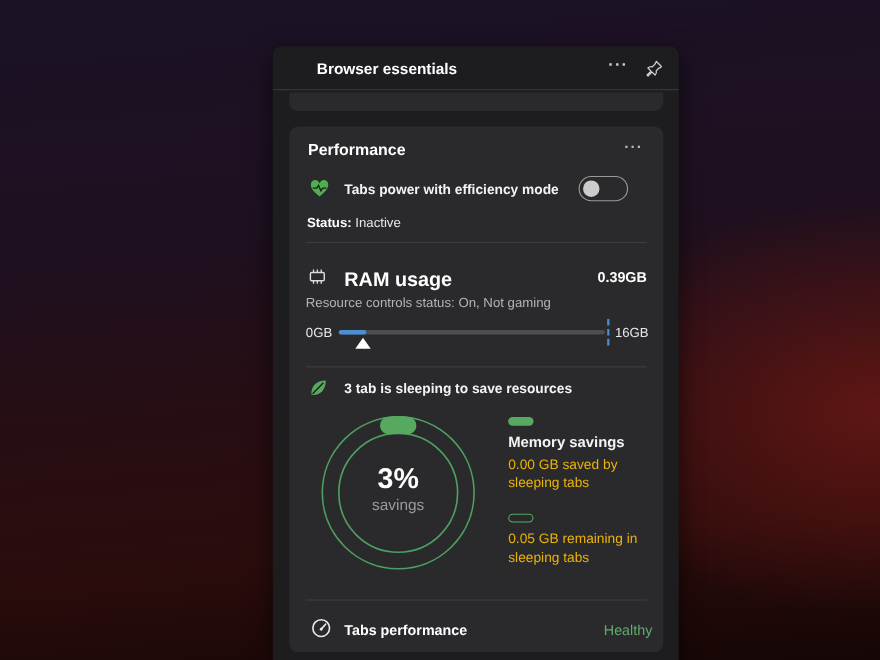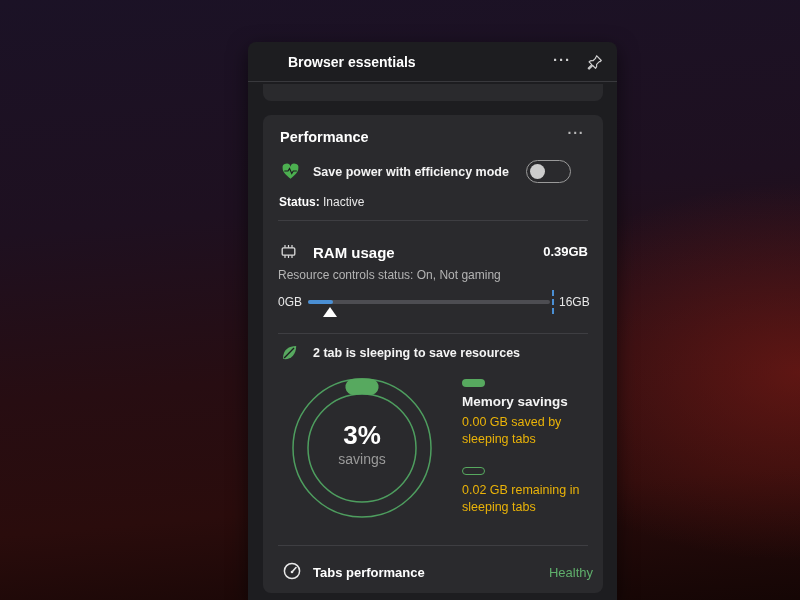--- a/index.html
+++ b/index.html
@@ -36,21 +36,21 @@
   .eff-row-icon { position:absolute; left:17px; top:46px; }
   .eff-label { position:absolute; left:50px; top:50px; font-size:12.5px; font-weight:bold; color:#f4f4f4; }
   .toggle { position:absolute; left:263px; top:45px; width:45px; height:23px;
     border:1px solid #9a9a9a; border-radius:12px; cursor:pointer; }
   .toggle-knob { position:absolute; left:3px; top:3px; width:15px; height:15px; border-radius:50%; background:#cccccc; }
   .status-line { position:absolute; left:16px; top:80px; font-size:12px; color:#e8e8e8; }
   .status-line b { color:#fff; }
   .divider { position:absolute; left:15px; width:310px; height:1px; background:#3e3e42; }
   .div1 { top:105px; } .div2 { top:218px; } .div3 { top:430px; }
   .ram-icon { position:absolute; left:16px; top:127px; }
-  .ram-label { position:absolute; left:50px; top:129px; font-size:15px; font-weight:bold; color:#fff; }
+  .ram-label { position:absolute; left:50px; top:129px; font-size:18px; font-weight:bold; color:#fff; }
   .ram-value { position:absolute; right:15px; top:129px; font-size:13px; font-weight:bold; color:#fff; }
   .ram-status { position:absolute; left:15px; top:153px; font-size:12px; color:#b4b4b4; }
   .slider-min { position:absolute; left:15px; top:180px; font-size:12px; color:#e8e8e8; }
   .slider-max { position:absolute; left:296px; top:180px; font-size:12px; color:#e8e8e8; }
   .slider-track { position:absolute; left:45px; top:185px; width:242px; height:4px; background:#4d4d52; border-radius:2px; }
   .slider-fill { position:absolute; left:0; top:0; width:25px; height:4px; background:#4a8fd4; border-radius:2px; }
   .slider-maxline { position:absolute; left:289px; top:175px; width:0; height:24px; border-left:2px dashed #4a8fd4; }
   .slider-handle { position:absolute; left:60px; top:192px; width:0; height:0; cursor:pointer;
     border-left:7px solid transparent; border-right:7px solid transparent; border-bottom:10px solid #fff; }
   .sleep-icon { position:absolute; left:17px; top:228px; }
@@ -112,21 +112,21 @@
       <div class="card-more">
         <span>···</span>
       </div>
 
       <div class="eff-row-icon">
         <svg width="21" height="20" viewBox="0 0 22 20">
           <path d="M11 18 C5.6 13.8 2.8 10.6 2.8 7.4 A4.1 4.1 0 0 1 11 5.6 A4.1 4.1 0 0 1 19.2 7.4 C19.2 10.6 16.4 13.8 11 18 Z" fill="#4caf50"></path>
           <path d="M4.5 10 H8.4 L10 7.4 L12.3 12.6 L13.9 10 H17.6" fill="none" stroke="#1d1d20" stroke-width="1.3"></path>
         </svg>
       </div>
-      <div class="eff-label">Save power with efficiency mode</div>
+      <div class="eff-label">Tabs power with efficiency mode</div>
       <div class="toggle">
         <div class="toggle-knob"></div>
       </div>
       <div class="status-line">
         <b>Status:</b><span> Inactive</span>
       </div>
 
       <div class="divider div1"></div>
 
       <div class="ram-icon">
@@ -148,21 +148,21 @@
       <div class="slider-max">16GB</div>
 
       <div class="divider div2"></div>
 
       <div class="sleep-icon">
         <svg width="19" height="19" viewBox="0 0 19 19">
           <path d="M3 15.5 C3 6.5 9 3 16.2 3 C16.2 11.2 11.2 16.2 5.2 16.2 C4.3 16.2 3.6 16 3 15.5 Z" fill="#57a95f"></path>
           <path d="M4.2 15 L14 5" stroke="#1d1d20" stroke-width="1.3"></path>
         </svg>
       </div>
-      <div class="sleep-label">2 tab is sleeping to save resources</div>
+      <div class="sleep-label">3 tab is sleeping to save resources</div>
 
       <div class="donut-wrap">
         <svg width="160" height="160" viewBox="0 0 160 160">
           <circle cx="80" cy="80" r="69" fill="none" stroke="#4e9e5f" stroke-width="1.5"></circle>
           <circle cx="80" cy="80" r="54" fill="none" stroke="#4e9e5f" stroke-width="1.5"></circle>
           <path d="M71.4 18.9 A61.5 61.5 0 0 1 88.6 18.9" fill="none" stroke="#57a95f" stroke-width="16" stroke-linecap="round"></path>
         </svg>
         <div class="donut-center">
           <div class="donut-pct">3%</div>
           <div class="donut-cap">savings</div>
@@ -170,21 +170,21 @@
       </div>
 
       <div class="legend legend-mem">
         <div class="pill pill-filled"></div>
         <div class="legend-title">Memory savings</div>
         <div class="legend-desc">0.00 GB saved by sleeping tabs</div>
       </div>
 
       <div class="legend legend-rem">
         <div class="pill pill-outline"></div>
-        <div class="legend-desc">0.02 GB remaining in sleeping tabs</div>
+        <div class="legend-desc">0.05 GB remaining in sleeping tabs</div>
       </div>
 
       <div class="divider div3"></div>
 
       <div class="foot-icon">
         <svg width="20" height="20" viewBox="0 0 20 20">
           <circle cx="10" cy="10" r="7.6" fill="none" stroke="#e8e8e8" stroke-width="1.5"></circle>
           <path d="M10 11 L14 6.5" stroke="#e8e8e8" stroke-width="1.6" stroke-linecap="round"></path>
           <circle cx="10" cy="11" r="1.3" fill="#e8e8e8"></circle>
         </svg>

